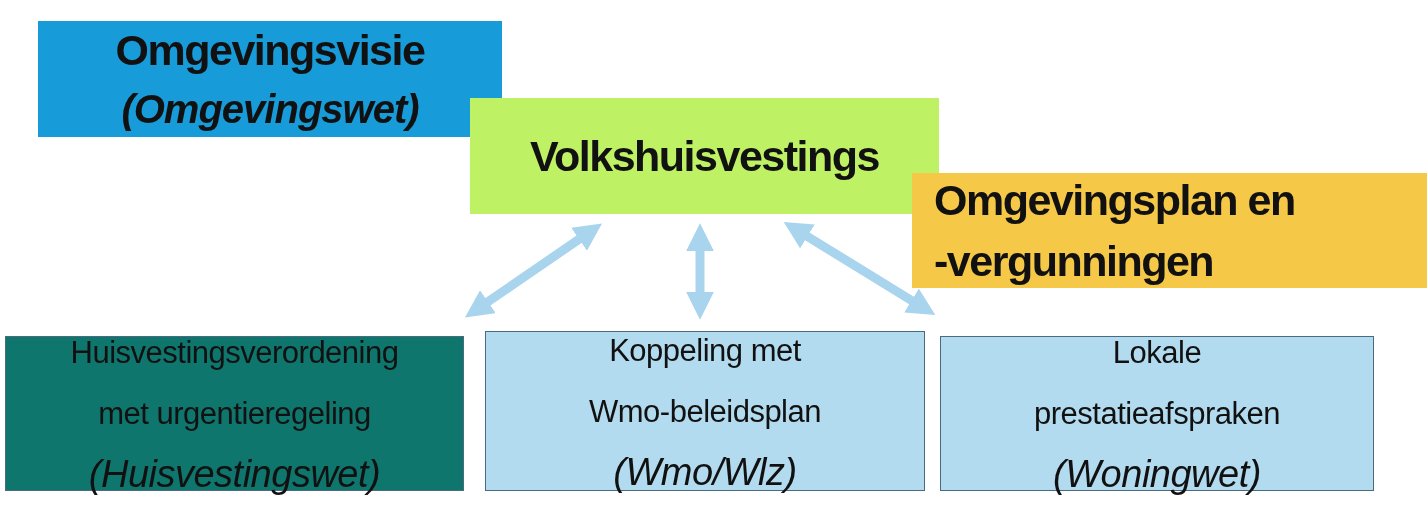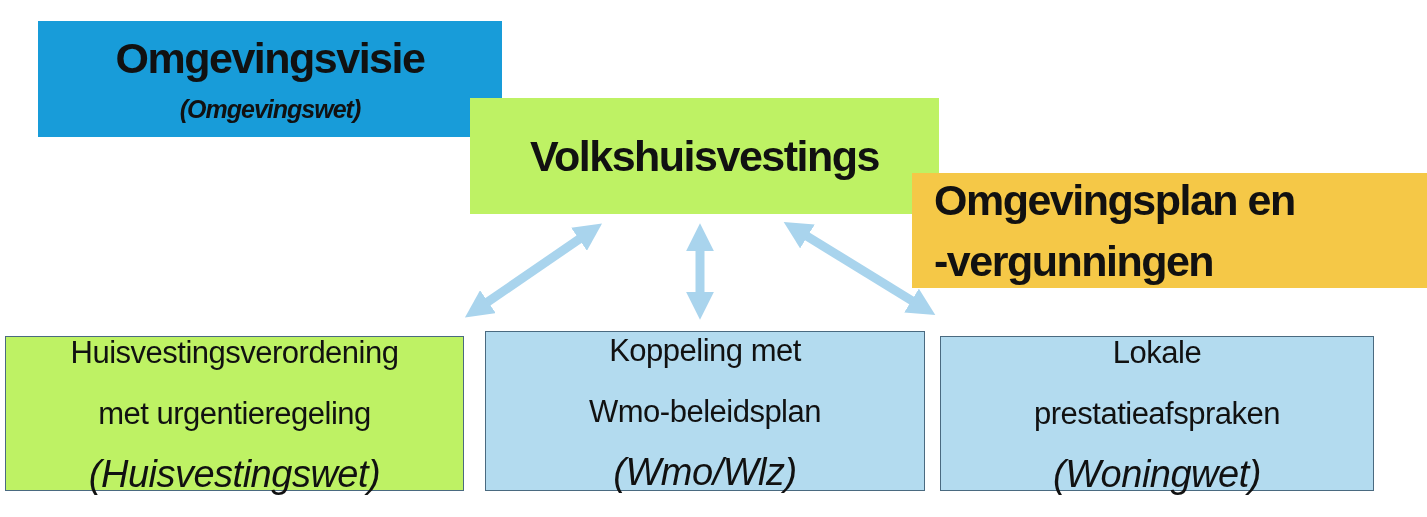--- a/index.html
+++ b/index.html
@@ -21,21 +21,21 @@
     gap: 14px;
   }
   .headline {
     font-weight: bold;
     font-size: 43px;
     line-height: 1.09;
     letter-spacing: -1.5px;
     text-align: center;
   }
   .headline .sub {
-    font-size: 25px;
+    font-size: 40px;
     font-style: italic;
     font-weight: bold;
     letter-spacing: -1px;
   }
   .box-blue   { left: 38px;  top: 21px;  width: 464px; height: 116px; z-index: 1; }
   .box-green  { left: 470px; top: 98px;  width: 469px; height: 116px; z-index: 2; }
   .box-yellow { left: 912px; top: 173px; width: 515px; height: 115px; z-index: 3;
                 text-align: left; padding-left: 22px; }
   .box-yellow div { text-align: left; }
   .lightbox {
@@ -88,21 +88,21 @@
     <defs>
       <marker id="ah" viewBox="0 0 10 10" refX="6.5" refY="5" markerWidth="3.1" markerHeight="3.1" orient="auto-start-reverse">
         <path d="M0,0 L10,5 L0,10 Z" fill="var(--arrow-color, #a9d4ed)"></path>
       </marker>
     </defs>
     <line x1="594" y1="229" x2="473" y2="312" marker-start="url(#ah)" marker-end="url(#ah)"></line>
     <line x1="700" y1="233" x2="700" y2="310" marker-start="url(#ah)" marker-end="url(#ah)"></line>
     <line x1="792" y1="227" x2="927" y2="310" marker-start="url(#ah)" marker-end="url(#ah)"></line>
   </svg>
 
-  <div class="box lightbox box-b1" style="background-color: #bef264;">
+  <div class="box lightbox box-b1" style="background-color: #0f766e;">
     <div>Huisvestingsverordening</div>
     <div>met urgentieregeling</div>
     <div class="sub">(Huisvestingswet)</div>
   </div>
 
   <div class="box lightbox box-b3" style="background-color: rgb(179, 219, 239);">
     <div>Lokale</div>
     <div>prestatieafspraken</div>
     <div class="sub">(Woningwet)</div>
   </div>

